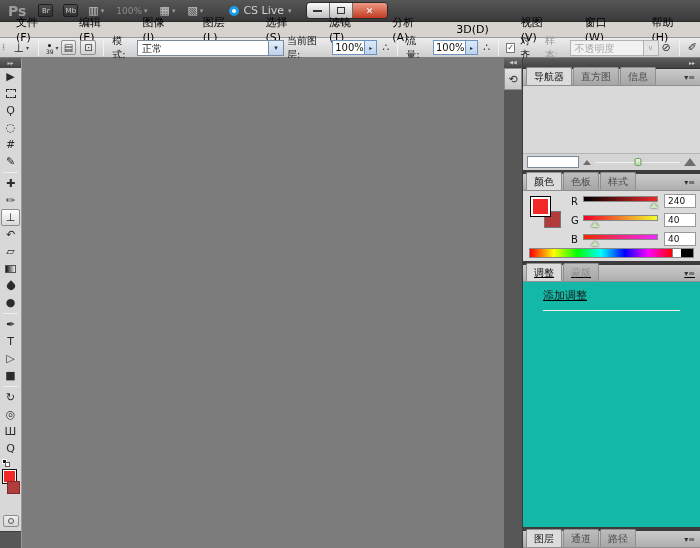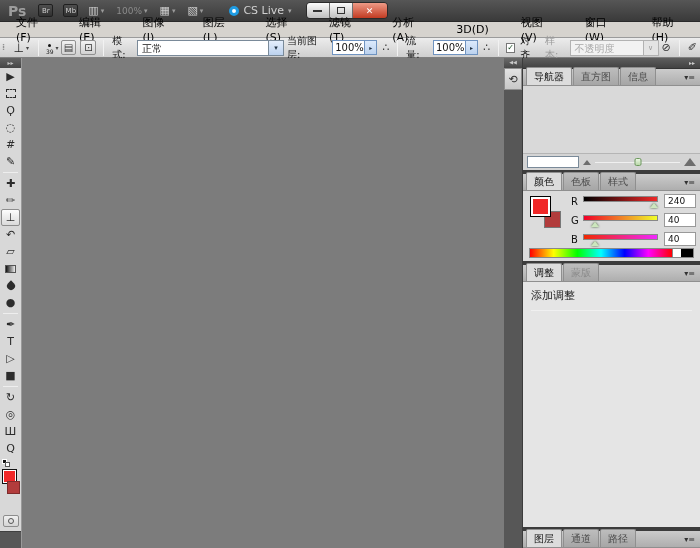--- a/index.html
+++ b/index.html
@@ -142,26 +142,26 @@
               border-left:4px solid transparent; border-right:4px solid transparent; border-bottom:5px solid #cde6be; 
               filter:drop-shadow(0 0 1px #3c5c30); }
   .ch-input { width:32px; height:14px; background:#fff; border:1px solid #999; font-size:9px; color:#111;
               display:flex; align-items:center; padding-left:3px; }
   .spectrum-row { position:absolute; left:6px; right:6px; bottom:3px; height:10px; display:flex; border:1px solid #888; }
   .spectrum { flex:1; background:linear-gradient(90deg, #f00, #ff0, #0f0, #0ff, #00f, #f0f, #f00); }
   .spec-white { width:9px; background:#fff; border-left:1px solid #888; }
   .spec-black { width:12px; background:#000; }
 
   
-  .adj-content { flex:1; background:#e5e5e5; padding:6px 8px; color:#1a1a1a; display:flex; flex-direction:column; }
+  .adj-content { flex:1; background:#14b8a6; padding:6px 20px; color:#1a1a1a; display:flex; flex-direction:column; }
   .adj-title { font-size:11px; }
   .adj-divider { height:1px; background:#a8a8a8; border-bottom:1px solid #f0f0f0; margin:7px 0 0; }
   .adj-message { text-align:center; margin-top:22px; font-size:11px; color:#1a1a1a; }
 
-  .adj-group { flex:1; display:flex; flex-direction:column; }
+  .adj-group { flex:1; display:flex; flex-direction:column;text-decoration:underline; }
 </style>
 </head>
 <body>
 
 <div id="app">
 
   <div class="titlebar">
     <span class="ps-logo">Ps</span>
     <span class="tb-appicon">Br</span>
     <span class="tb-appicon">Mb</span>

